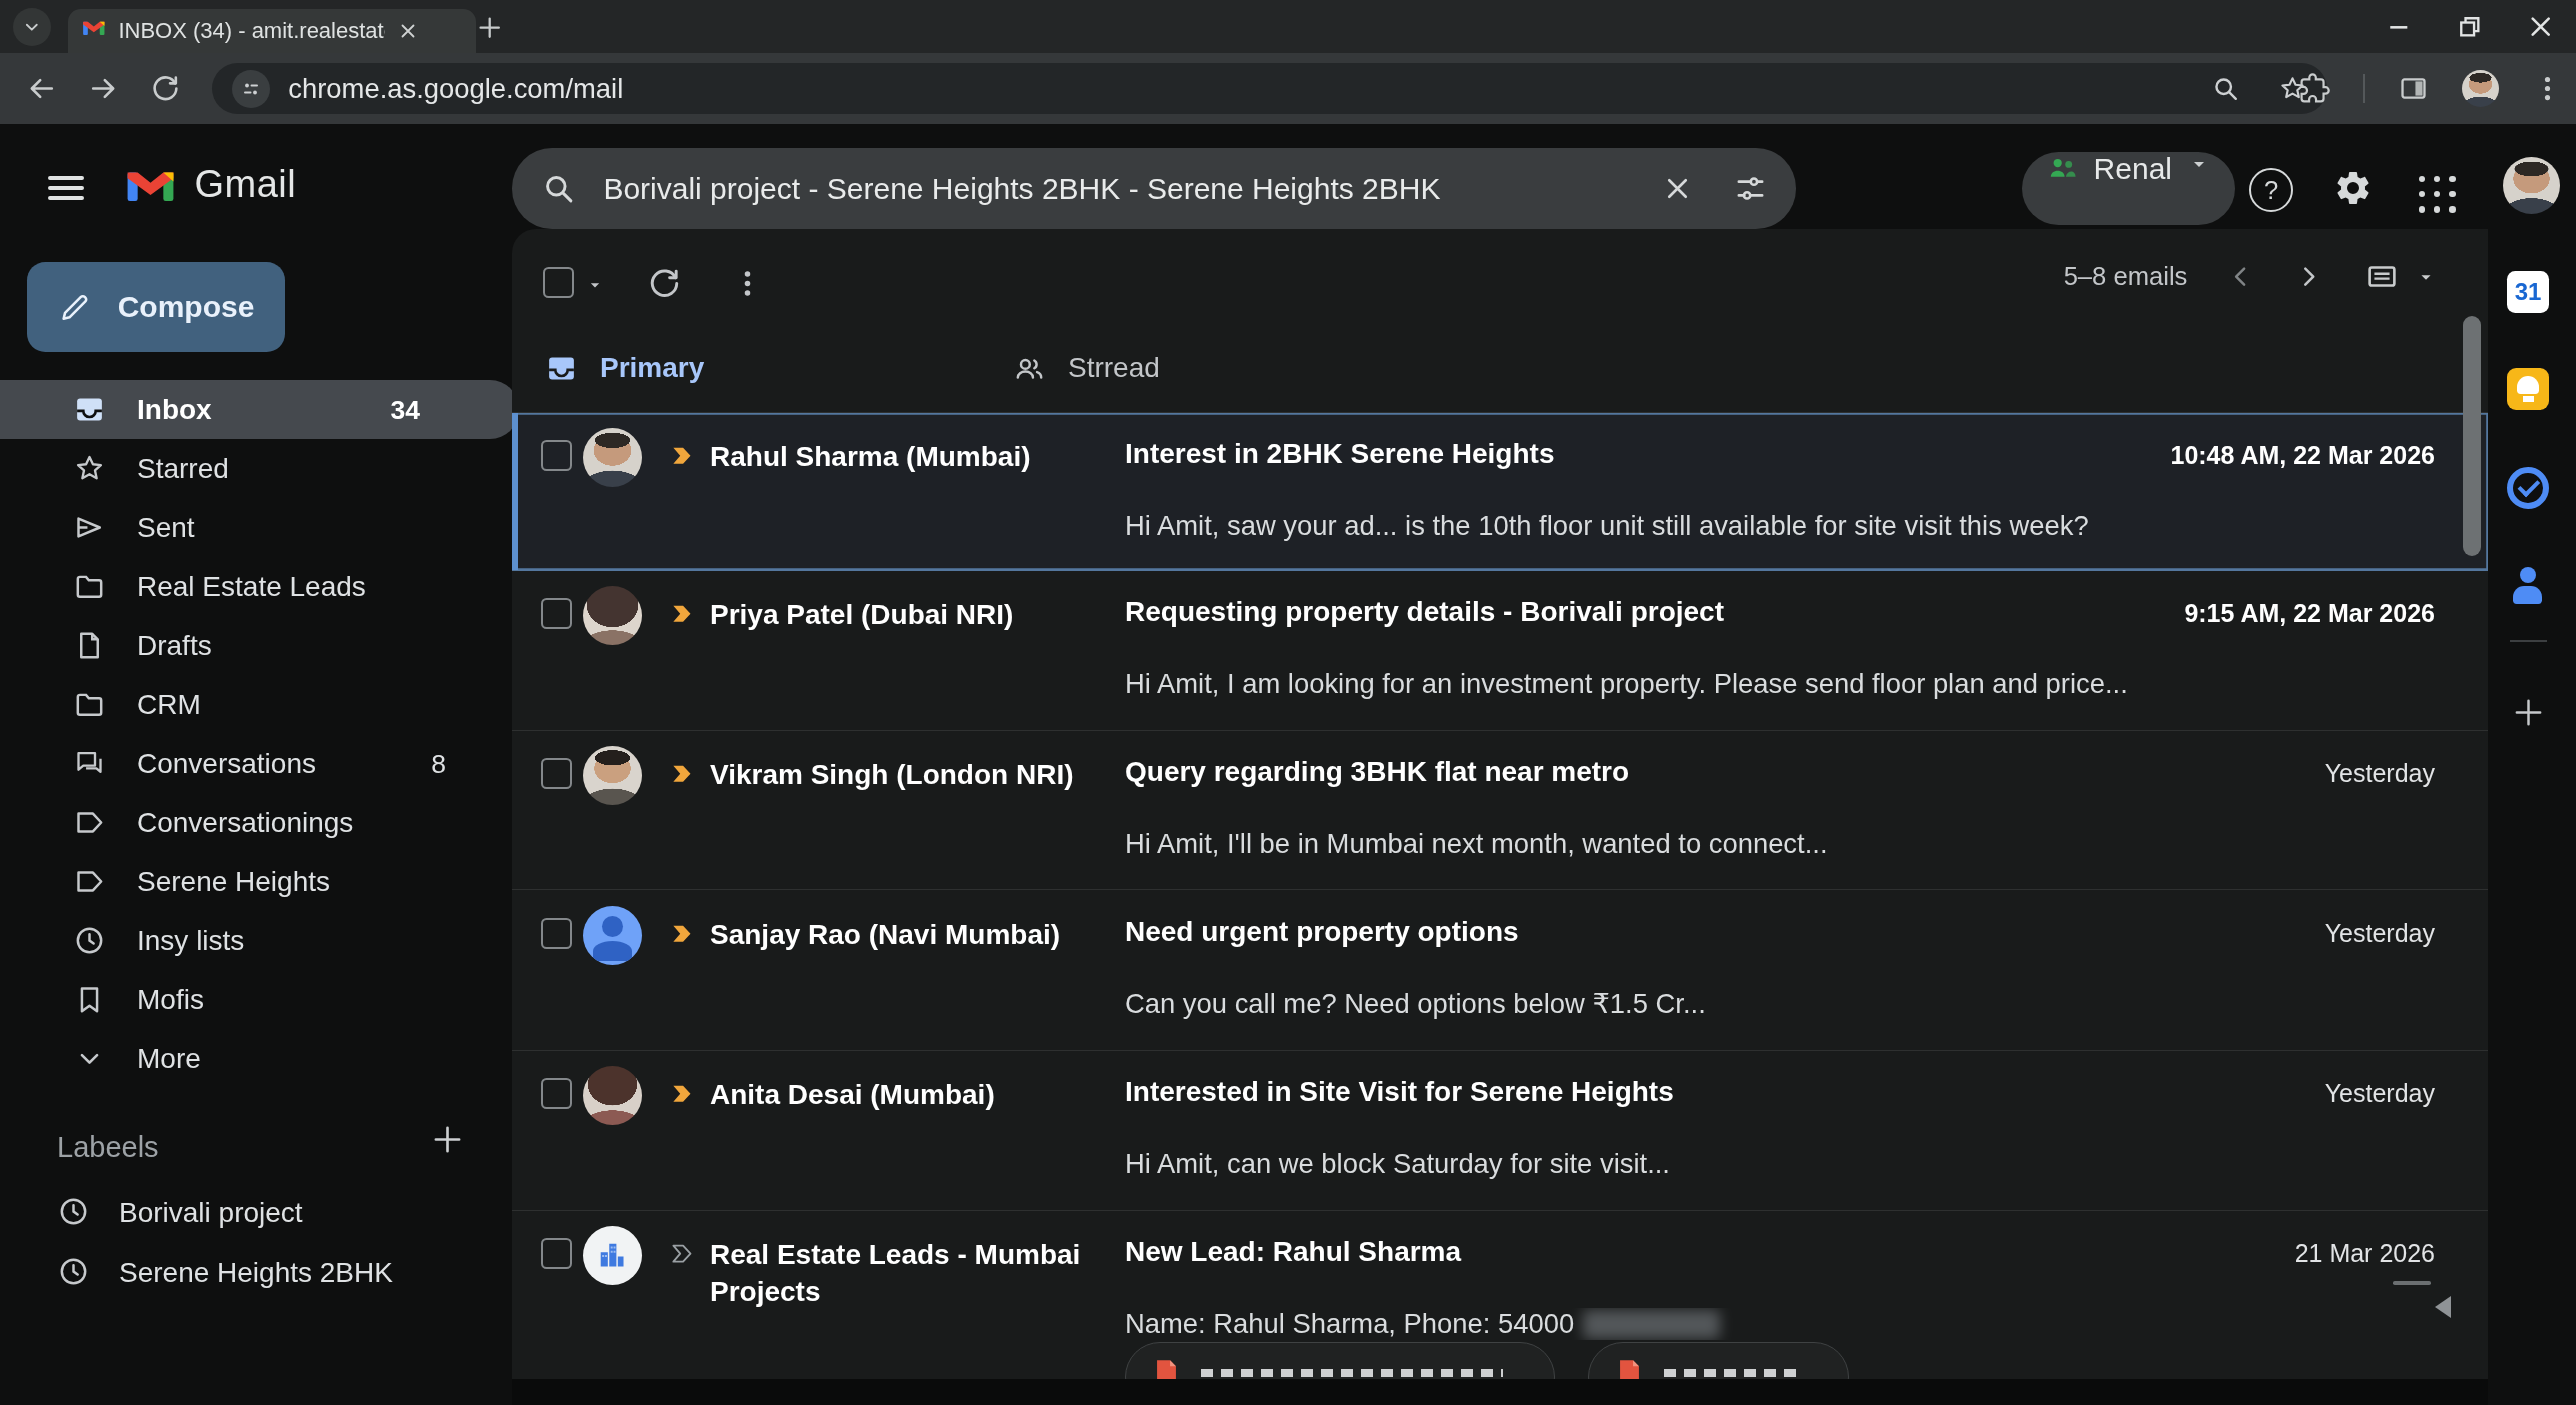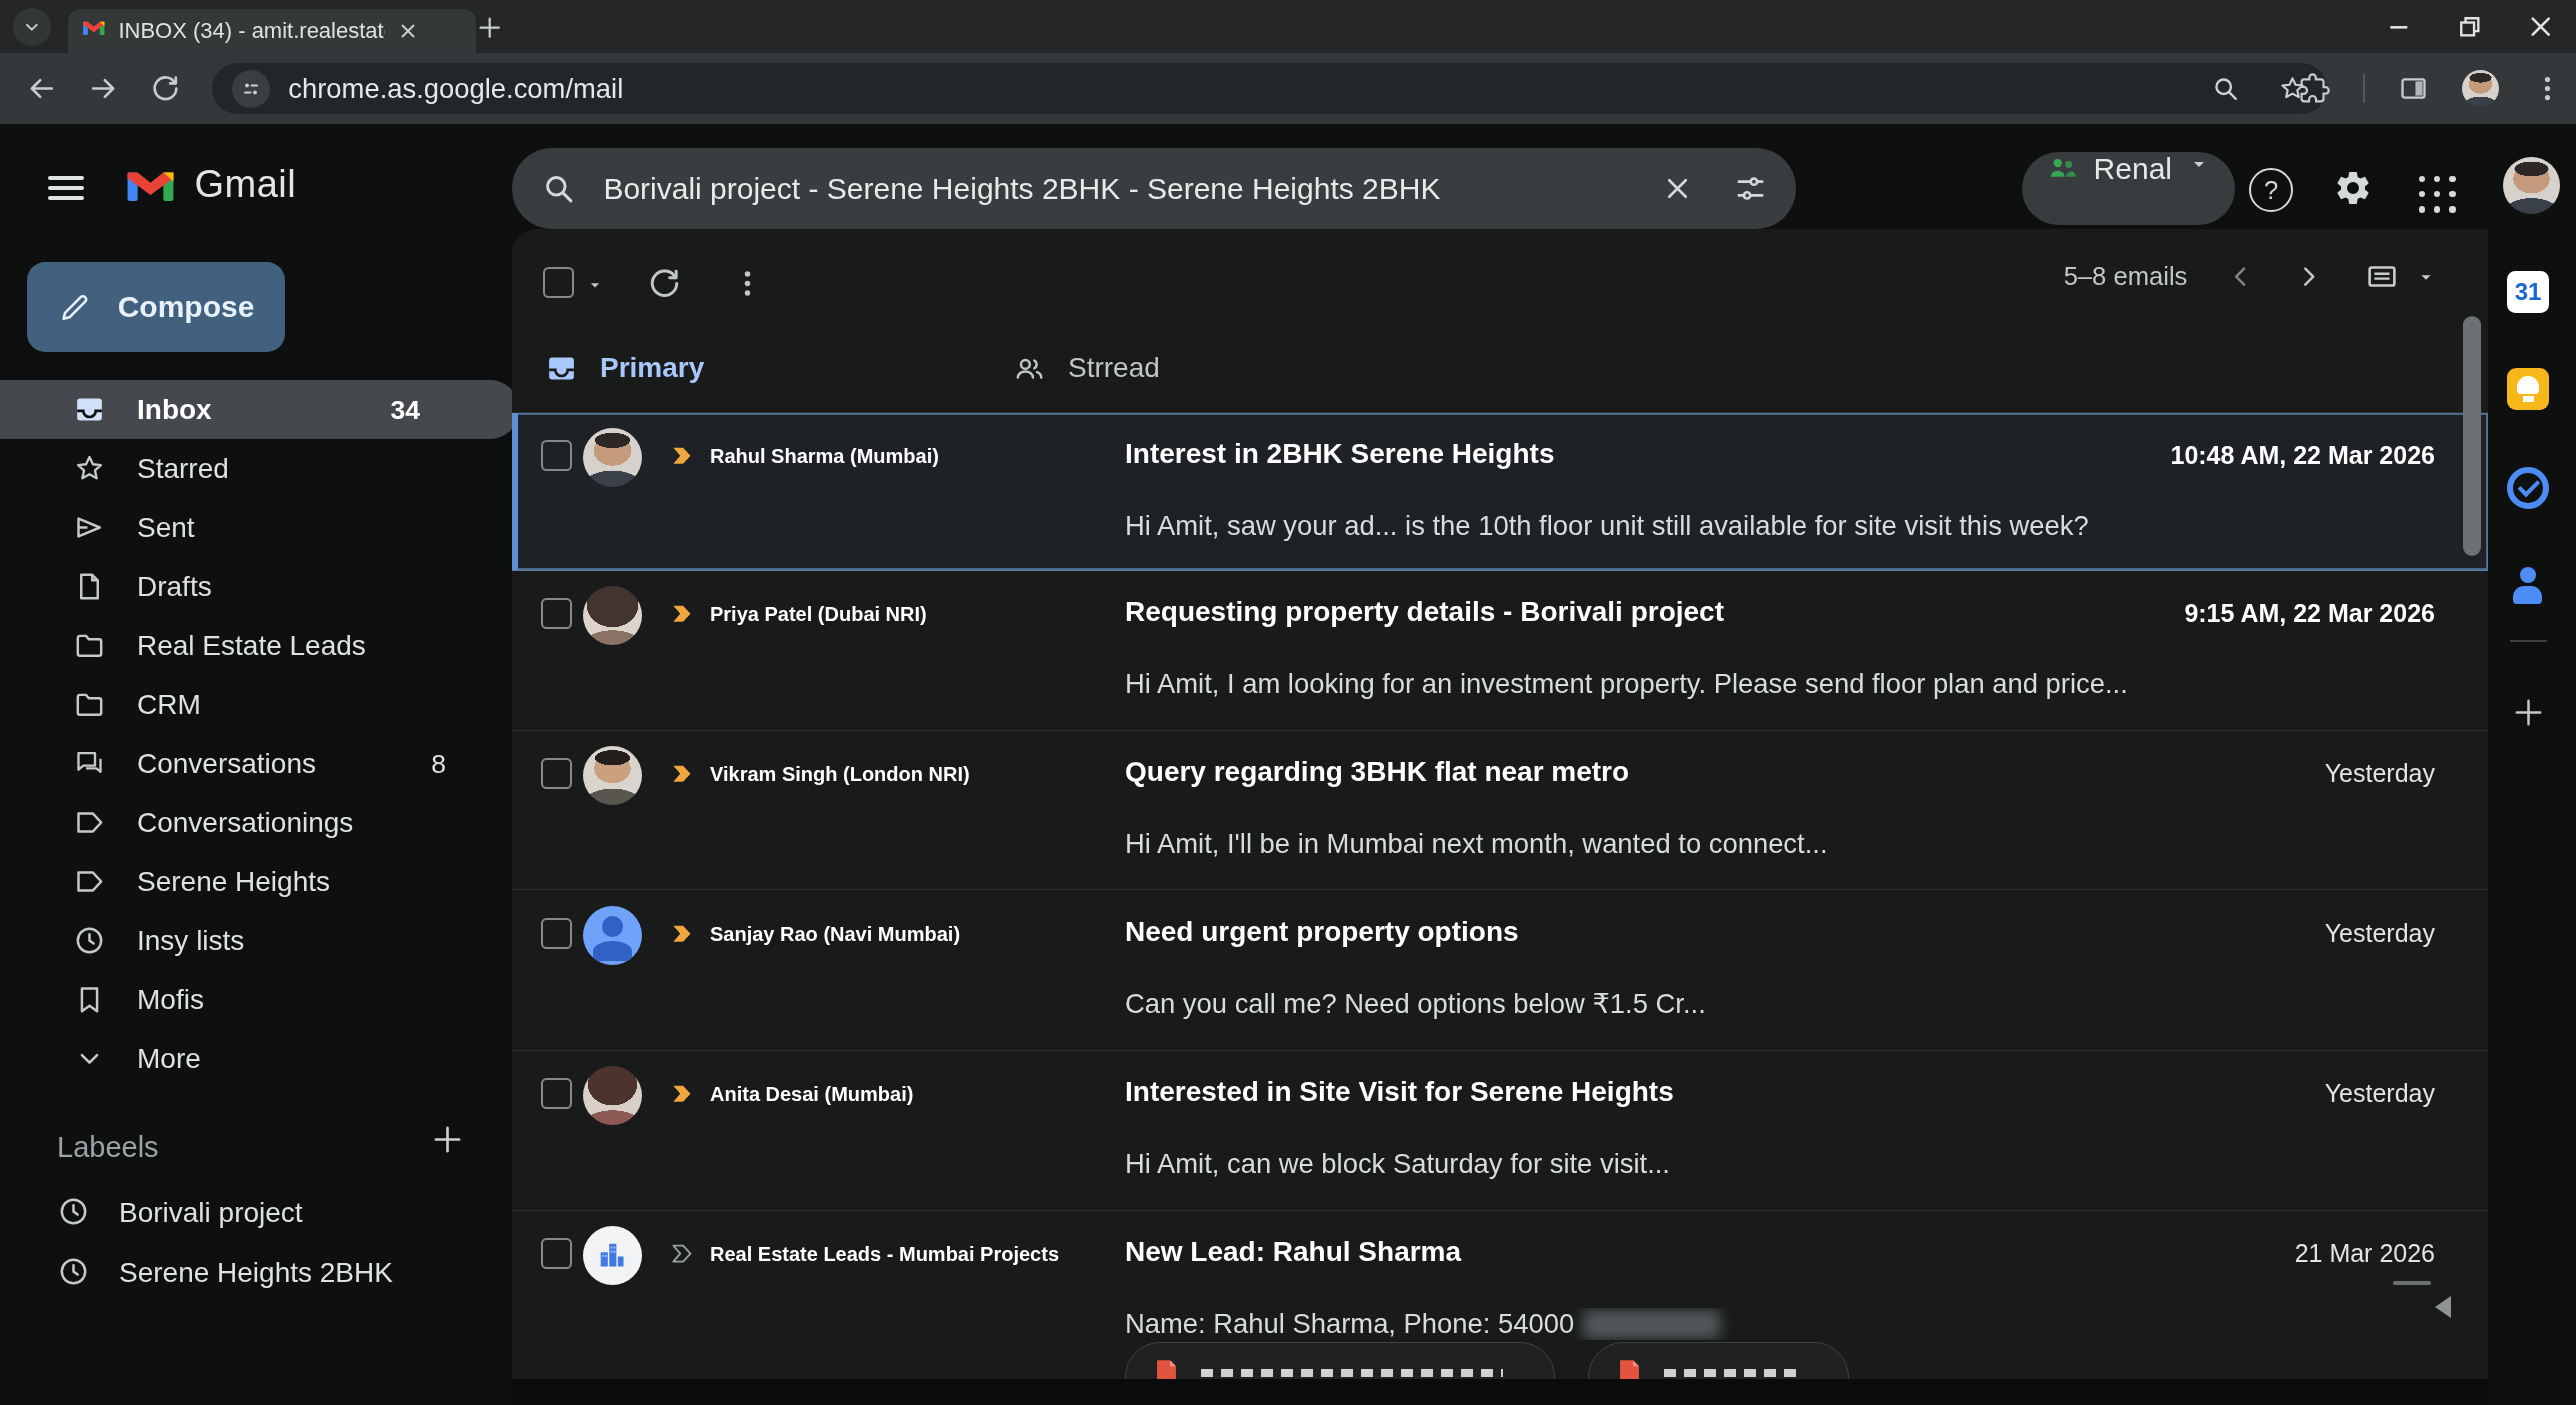--- a/index.html
+++ b/index.html
@@ -114,21 +114,21 @@
   #tab-strread .t-ico{color:#c3c6c9;}
   #tab-underline{position:absolute;left:5.5px;top:172px;width:457px;height:8.2px;background:#a8c7fa;border-radius:4.6px 4.6px 0 0;}
 
   #rows{position:absolute;left:0;top:184px;width:100%;}
   .email-row{position:absolute;left:0;width:100%;border-bottom:0.9px solid #2e3030;box-sizing:border-box;}
   .email-row.selected{background:#1e2126;box-shadow:inset 0 0 0 1.8px #54779e;border-bottom-color:#54779e;}
   .email-row.selected::before{content:"";position:absolute;left:0;top:0;bottom:0;width:6.4px;background:#5d90cf;}
   .e-check{position:absolute;left:29px;top:27.4px;}
   .e-avatar{position:absolute;left:71px;top:14.6px;width:59px;height:59px;}
   .e-marker{position:absolute;left:156px;top:29px;width:29px;height:27.4px;}
-  .e-sender{position:absolute;left:198px;top:25px;width:401px;font-size:20px;font-weight:700;color:#fff;line-height:37px;}
+  .e-sender{position:absolute;left:198px;top:25px;width:401px;font-size:28px;font-weight:700;color:#fff;line-height:37px;}
   .e-subject{position:absolute;left:613px;right:393px;top:25px;font-size:28px;font-weight:700;color:#fff;white-space:nowrap;overflow:hidden;}
   .e-snippet{position:absolute;left:613px;right:274px;top:97px;font-size:27.4px;color:#d9dcde;white-space:nowrap;overflow:hidden;}
   .e-date{position:absolute;right:53px;top:28px;font-size:25px;color:#e2e4e6;}
   .e-date.bold{font-weight:700;color:#fff;}
   .redacted{display:inline-block;vertical-align:-5.5px;width:137px;height:29px;margin-left:9.1px;border-radius:4.6px;
     background:#9aa0a6;opacity:.45;filter:blur(6.4px);}
   .chips{position:absolute;left:613px;top:131px;display:flex;gap:33px;}
   .chip{height:70px;border:1.8px solid #3f4243;border-radius:35px;background:#202222;display:flex;align-items:flex-start;
     padding:14.6px 27.4px 0 25.6px;box-sizing:border-box;}
   .chip .p-ico{width:29px;height:33px;}
@@ -370,33 +370,33 @@
         <span class="ico">
           <svg viewBox="0 0 24 24">
             <path d="M4 18.5V5.5L19.5 12zM4 12h6.5" fill="none" stroke="currentColor" stroke-width="1.8" stroke-linejoin="round"></path>
           </svg>
         </span>
         <span class="lbl">Sent</span>
       </div>
       <div class="nav-item">
         <span class="ico">
           <svg viewBox="0 0 24 24">
+            <path d="M3.5 6.5A1.5 1.5 0 0 1 5 5h4.5l2 2.5H19a1.5 1.5 0 0 1 1.5 1.5v9a1.5 1.5 0 0 1-1.5 1.5H5a1.5 1.5 0 0 1-1.5-1.5z" fill="none" stroke="currentColor" stroke-width="1.8"></path>
+          </svg>
+        </span>
+        <span class="lbl">Real Estate Leads</span>
+      </div>
+      <div class="nav-item">
+        <span class="ico">
+          <svg viewBox="0 0 24 24">
             <path d="M6 3.5h8l4 4V20.5H6z" fill="none" stroke="currentColor" stroke-width="1.8" stroke-linejoin="round"></path>
             <path d="M14 3.5v4h4" fill="none" stroke="currentColor" stroke-width="1.8"></path>
           </svg>
         </span>
         <span class="lbl">Drafts</span>
-      </div>
-      <div class="nav-item">
-        <span class="ico">
-          <svg viewBox="0 0 24 24">
-            <path d="M3.5 6.5A1.5 1.5 0 0 1 5 5h4.5l2 2.5H19a1.5 1.5 0 0 1 1.5 1.5v9a1.5 1.5 0 0 1-1.5 1.5H5a1.5 1.5 0 0 1-1.5-1.5z" fill="none" stroke="currentColor" stroke-width="1.8"></path>
-          </svg>
-        </span>
-        <span class="lbl">Real Estate Leads</span>
       </div>
       <div class="nav-item">
         <span class="ico">
           <svg viewBox="0 0 24 24">
             <path d="M3.5 6.5A1.5 1.5 0 0 1 5 5h4.5l2 2.5H19a1.5 1.5 0 0 1 1.5 1.5v9a1.5 1.5 0 0 1-1.5 1.5H5a1.5 1.5 0 0 1-1.5-1.5z" fill="none" stroke="currentColor" stroke-width="1.8"></path>
           </svg>
         </span>
         <span class="lbl">CRM</span>
       </div>
       <div class="nav-item">

